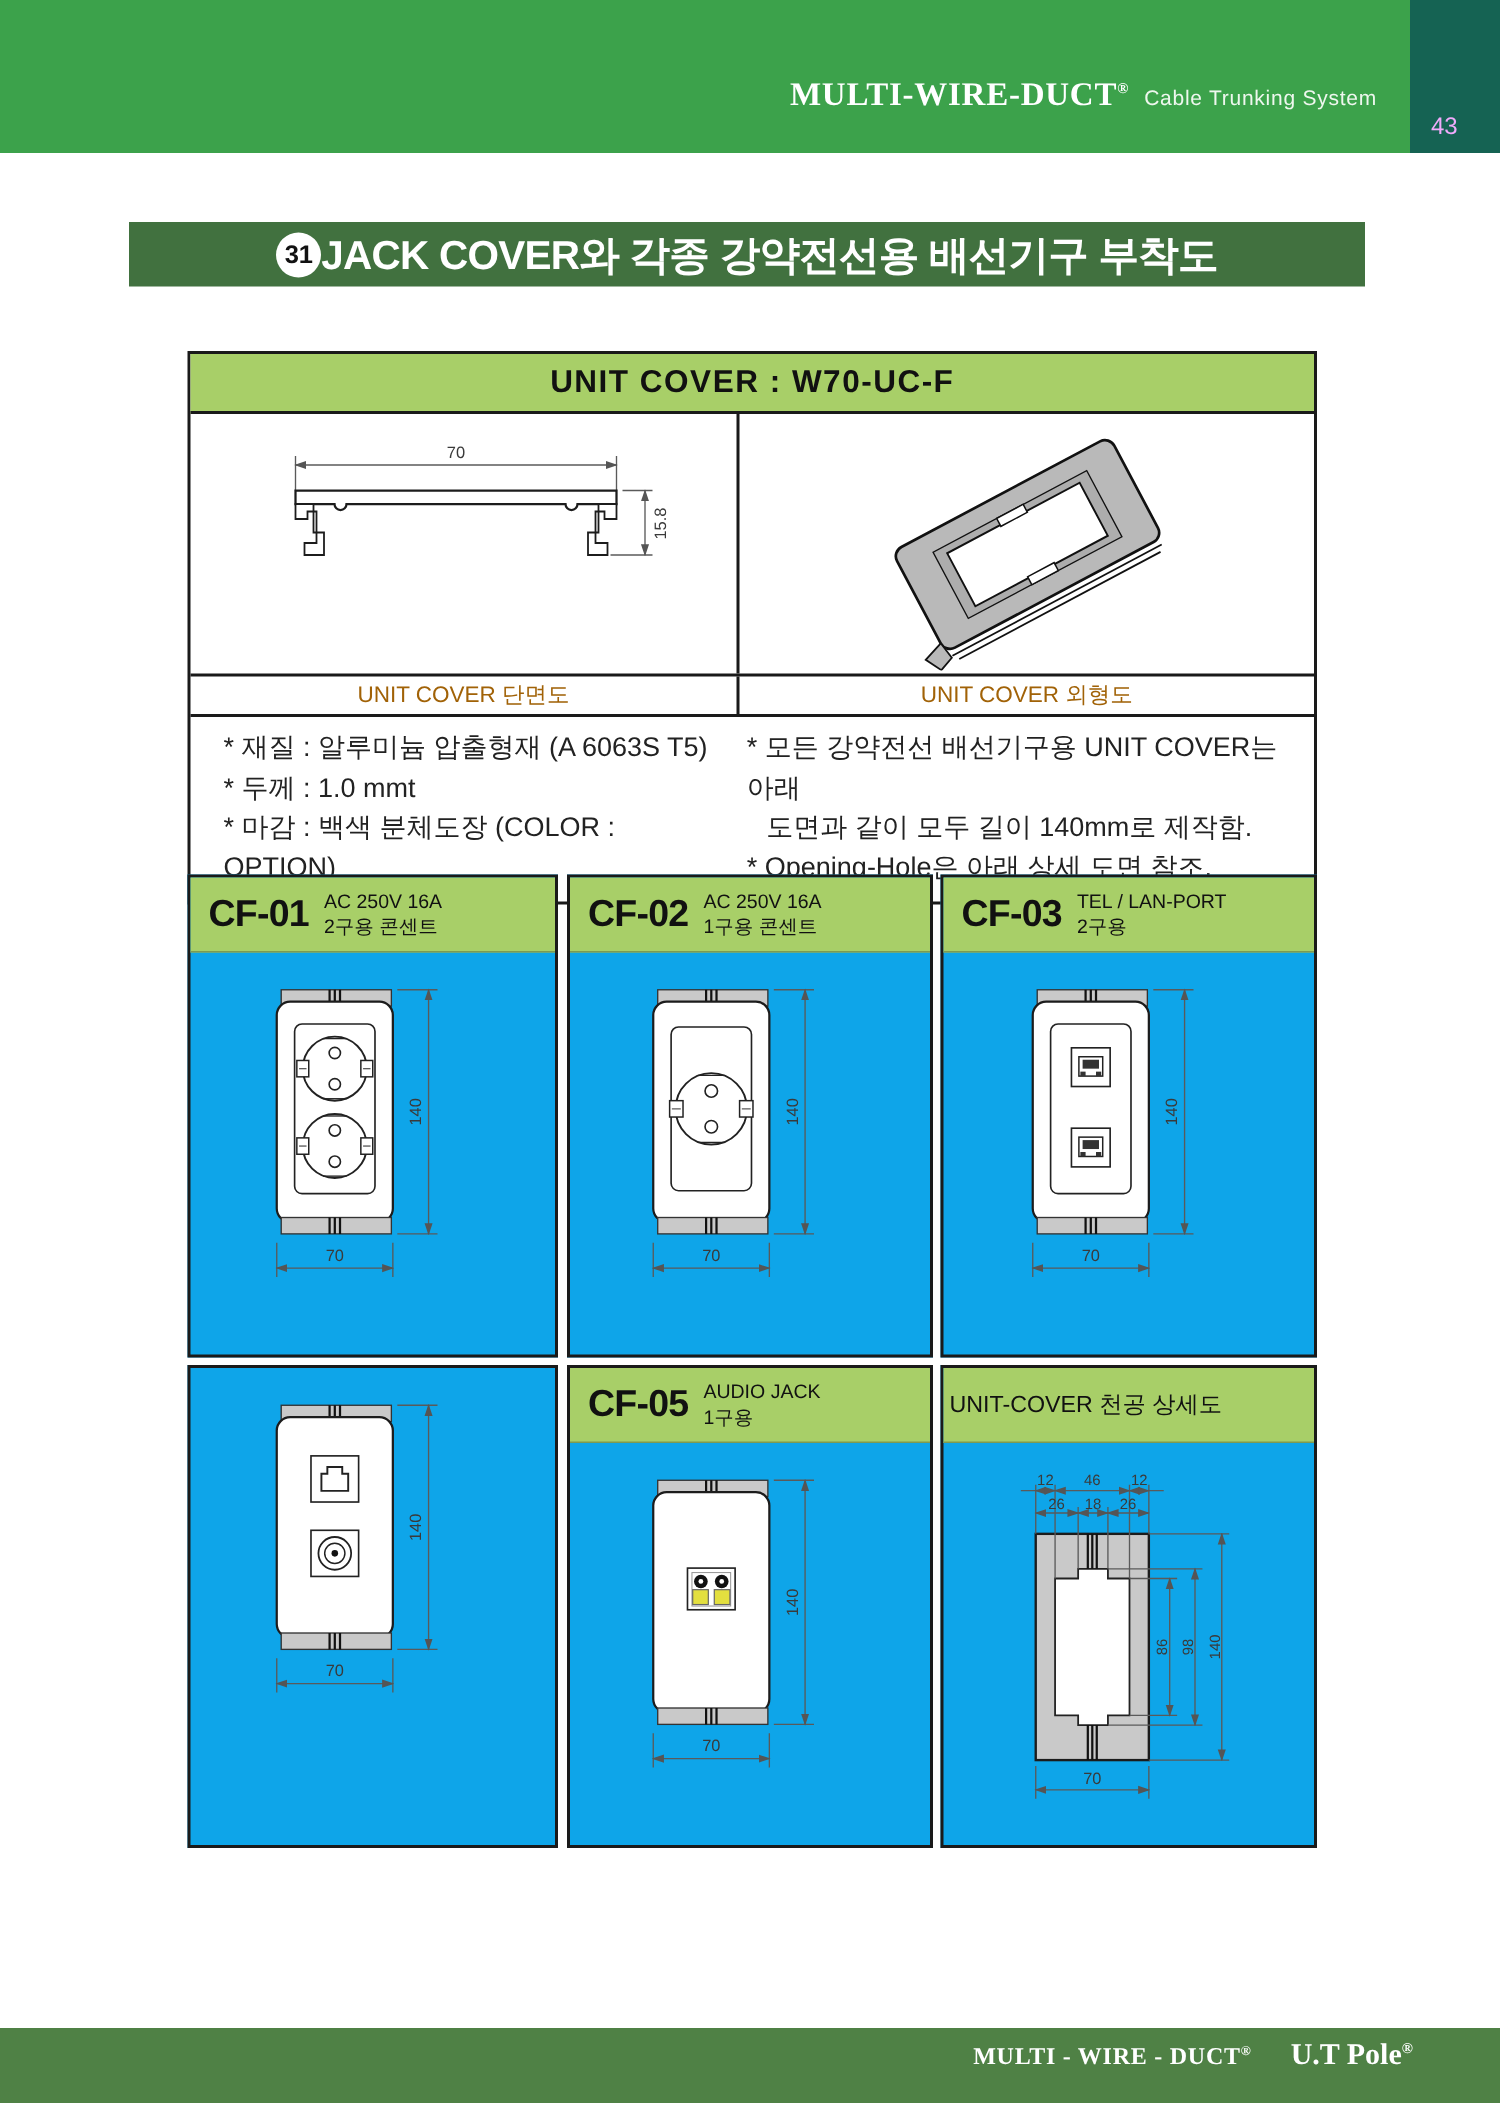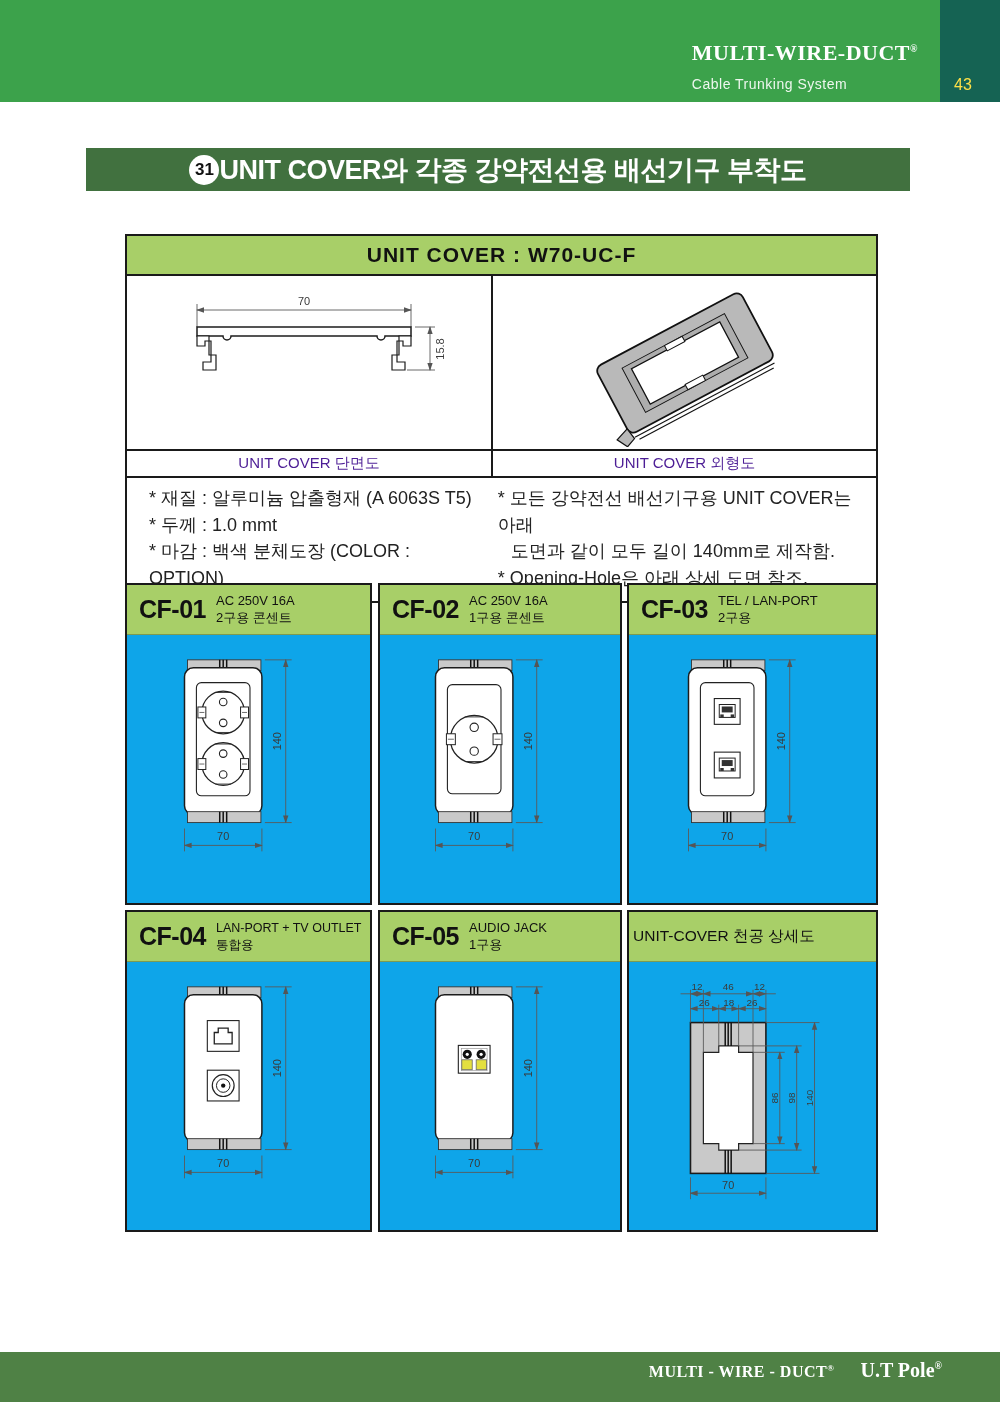--- a/index.html
+++ b/index.html
@@ -4,41 +4,41 @@
 <style>
   * { margin:0; padding:0; box-sizing:border-box; }
   html,body { background:#ffffff; }
   body {
     width:1000px; height:1402px; position:relative;
     font-family:"Liberation Sans","DejaVu Sans",sans-serif; color:#1a1a1a;
     overflow:hidden;
   }
   
   .top-band { position:absolute; left:0; top:0; width:1000px; height:102px; background:#3ca24b; }
-  .brand-wrap { position:absolute; right:82px; bottom:10px; display:flex; align-items:baseline; gap:10px; color:#fff; white-space:nowrap;flex-direction:column; }
+  .brand-wrap { position:absolute; right:82px; bottom:26px; display:flex; align-items:baseline; gap:10px; color:#fff; white-space:nowrap; }
   .brand { font-family:"Liberation Serif","DejaVu Serif",serif; font-weight:bold; font-size:22px; letter-spacing:0.5px; }
   .brand sup { font-size:10px; }
   .tagline { font-size:14px; color:#eef7ee; letter-spacing:0.5px; }
   .page-tab { position:absolute; right:0; top:0; width:60px; height:102px; background:#156353; }
-  .page-num { position:absolute; left:14px; bottom:8px; color:#fde047; font-size:16px; }
+  .page-num { position:absolute; left:14px; bottom:8px; color:#f0abfc; font-size:16px; }
   
   .title-banner { position:absolute; left:86px; top:148px; width:824px; height:43px; background:#41713f;
     display:flex; align-items:center; justify-content:center; gap:0; }
   .badge { width:30px; height:30px; border-radius:50%; background:#fff; display:flex; align-items:center; justify-content:center;
     font-weight:bold; font-size:17px; color:#111; flex:0 0 auto; }
   .title-text { color:#fff; font-size:27px; font-weight:bold; letter-spacing:-0.5px; white-space:nowrap; }
   
   .uc-table { position:absolute; left:125px; top:234px; width:753px; border:2px solid #1a1a1a; background:#fff; }
   .uc-head { height:40px; background:#a8cf68; border-bottom:2px solid #1a1a1a;
     display:flex; align-items:center; justify-content:center; font-size:21px; font-weight:bold; letter-spacing:1px; color:#111; }
   .uc-draw-row { display:flex; height:173px; }
   .uc-cell { flex:0 0 364px; display:flex; align-items:center; justify-content:center; }
   .uc-cell.r { flex:1 1 auto; border-left:2px solid #1a1a1a; }
   .uc-cap-row { display:flex; height:27px; border-top:2px solid #1a1a1a; }
-  .uc-cap { flex:0 0 364px; display:flex; align-items:center; justify-content:center; font-size:15px; color:#4c1d95; }
+  .uc-cap { flex:0 0 364px; display:flex; align-items:center; justify-content:center; font-size:15px; color:#a16207; }
   .uc-cap.r { flex:1 1 auto; border-left:2px solid #1a1a1a; }
   .uc-notes { display:flex; border-top:2px solid #1a1a1a; padding:7px 6px 9px 22px; }
   .notes-col { width:47%; font-size:18px; line-height:1.48; color:#222; }
   .notes-col.r { width:53%; padding-left:10px; }
   .notes-col .indent { padding-left:13px; }
   
   .fix-box { position:absolute; border:2px solid #1a1a1a; background:#0ea5e9; height:322px; }
   .r1 { top:583px; } .r2 { top:910px; }
   .c1 { left:125px; width:247px; } .c2 { left:378px; width:244px; } .c3 { left:627px; width:251px; }
   .fix-head { height:50px; background:#a8cf68; border-bottom:1px solid #7c9a52; display:flex; align-items:center; gap:10px; padding:0 6px 0 12px; }
@@ -76,21 +76,21 @@
   </div>
   <div class="page-tab">
     <span class="page-num">43</span>
   </div>
 </header>
 
 <div class="title-banner">
   <span class="badge">
       <span>31</span>
     </span>
-  <span class="title-text">UNIT COVER와 각종 강약전선용 배선기구 부착도</span>
+  <span class="title-text">JACK COVER와 각종 강약전선용 배선기구 부착도</span>
 </div>
 
 <section class="uc-table">
   <div class="uc-head">UNIT COVER : W70-UC-F</div>
 
   <div class="uc-draw-row">
     <div class="uc-cell">
 
       <svg width="340" height="160" viewBox="0 0 340 160">
         <defs>
@@ -282,27 +282,20 @@
       <text x="144" y="105" text-anchor="middle" transform="rotate(-90 144 102)">140</text>
       <line class="dl" x1="50" y1="190" x2="50" y2="213"></line>
         <line class="dl" x1="128" y1="190" x2="128" y2="213"></line>
       <line class="dl" x1="50" y1="207" x2="128" y2="207" marker-start="url(#m3)" marker-end="url(#m3)"></line>
       <text x="89" y="202" text-anchor="middle">70</text>
     </svg>
   </div>
 </section>
 
 <section class="fix-box r2 c1">
-  <div class="fix-head">
-    <span class="code">CF-04</span>
-    <span class="desc" style="font-size:12.5px">
-      <span>LAN-PORT + TV OUTLET</span><br>
-      <span>통합용</span>
-    </span>
-  </div>
   <div class="fix-body">
     <svg width="230" height="258" viewBox="0 0 230 260">
       <defs>
           <marker id="m4" markerWidth="9" markerHeight="8" refX="8" refY="4" orient="auto-start-reverse">
             <path d="M0,1 L9,4 L0,7 Z" fill="#555"></path>
           </marker>
         </defs>
       <rect class="gry" x="53" y="20" width="74" height="11"></rect>
       <path class="blk" d="M85.5,20 V31 M89,20 V31 M92.5,20 V31"></path>
       <rect class="ol" x="50" y="28" width="78" height="148" rx="9"></rect>

